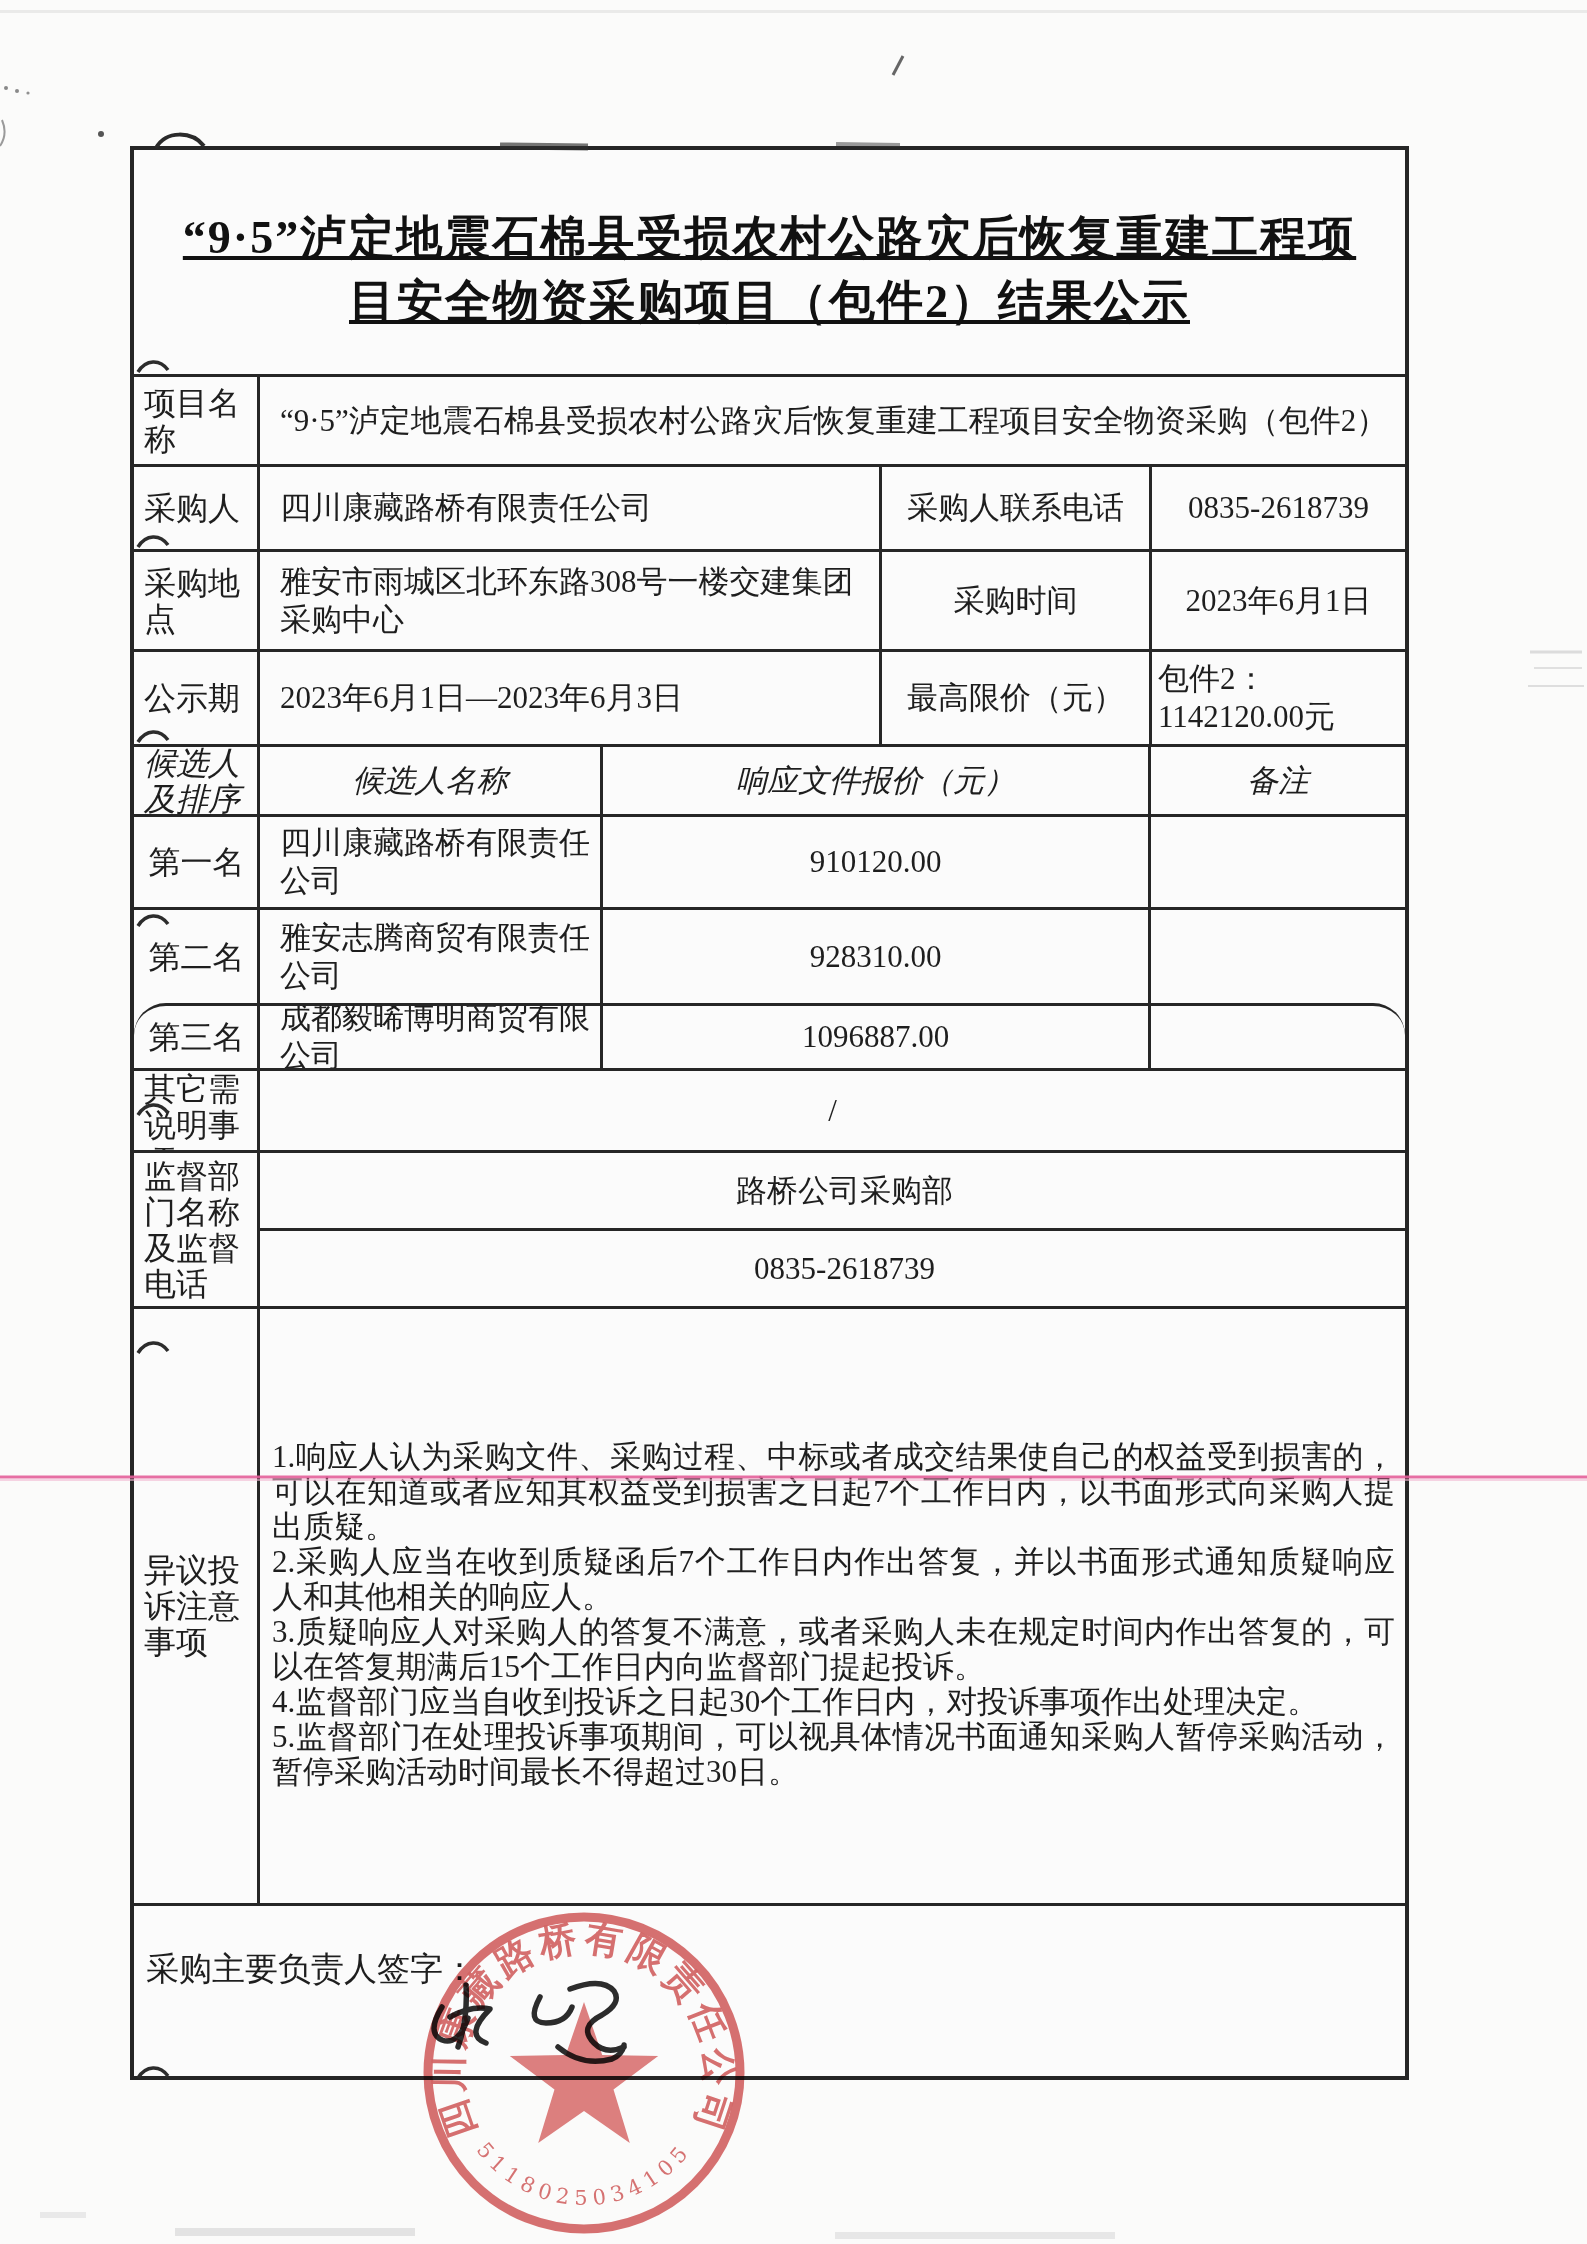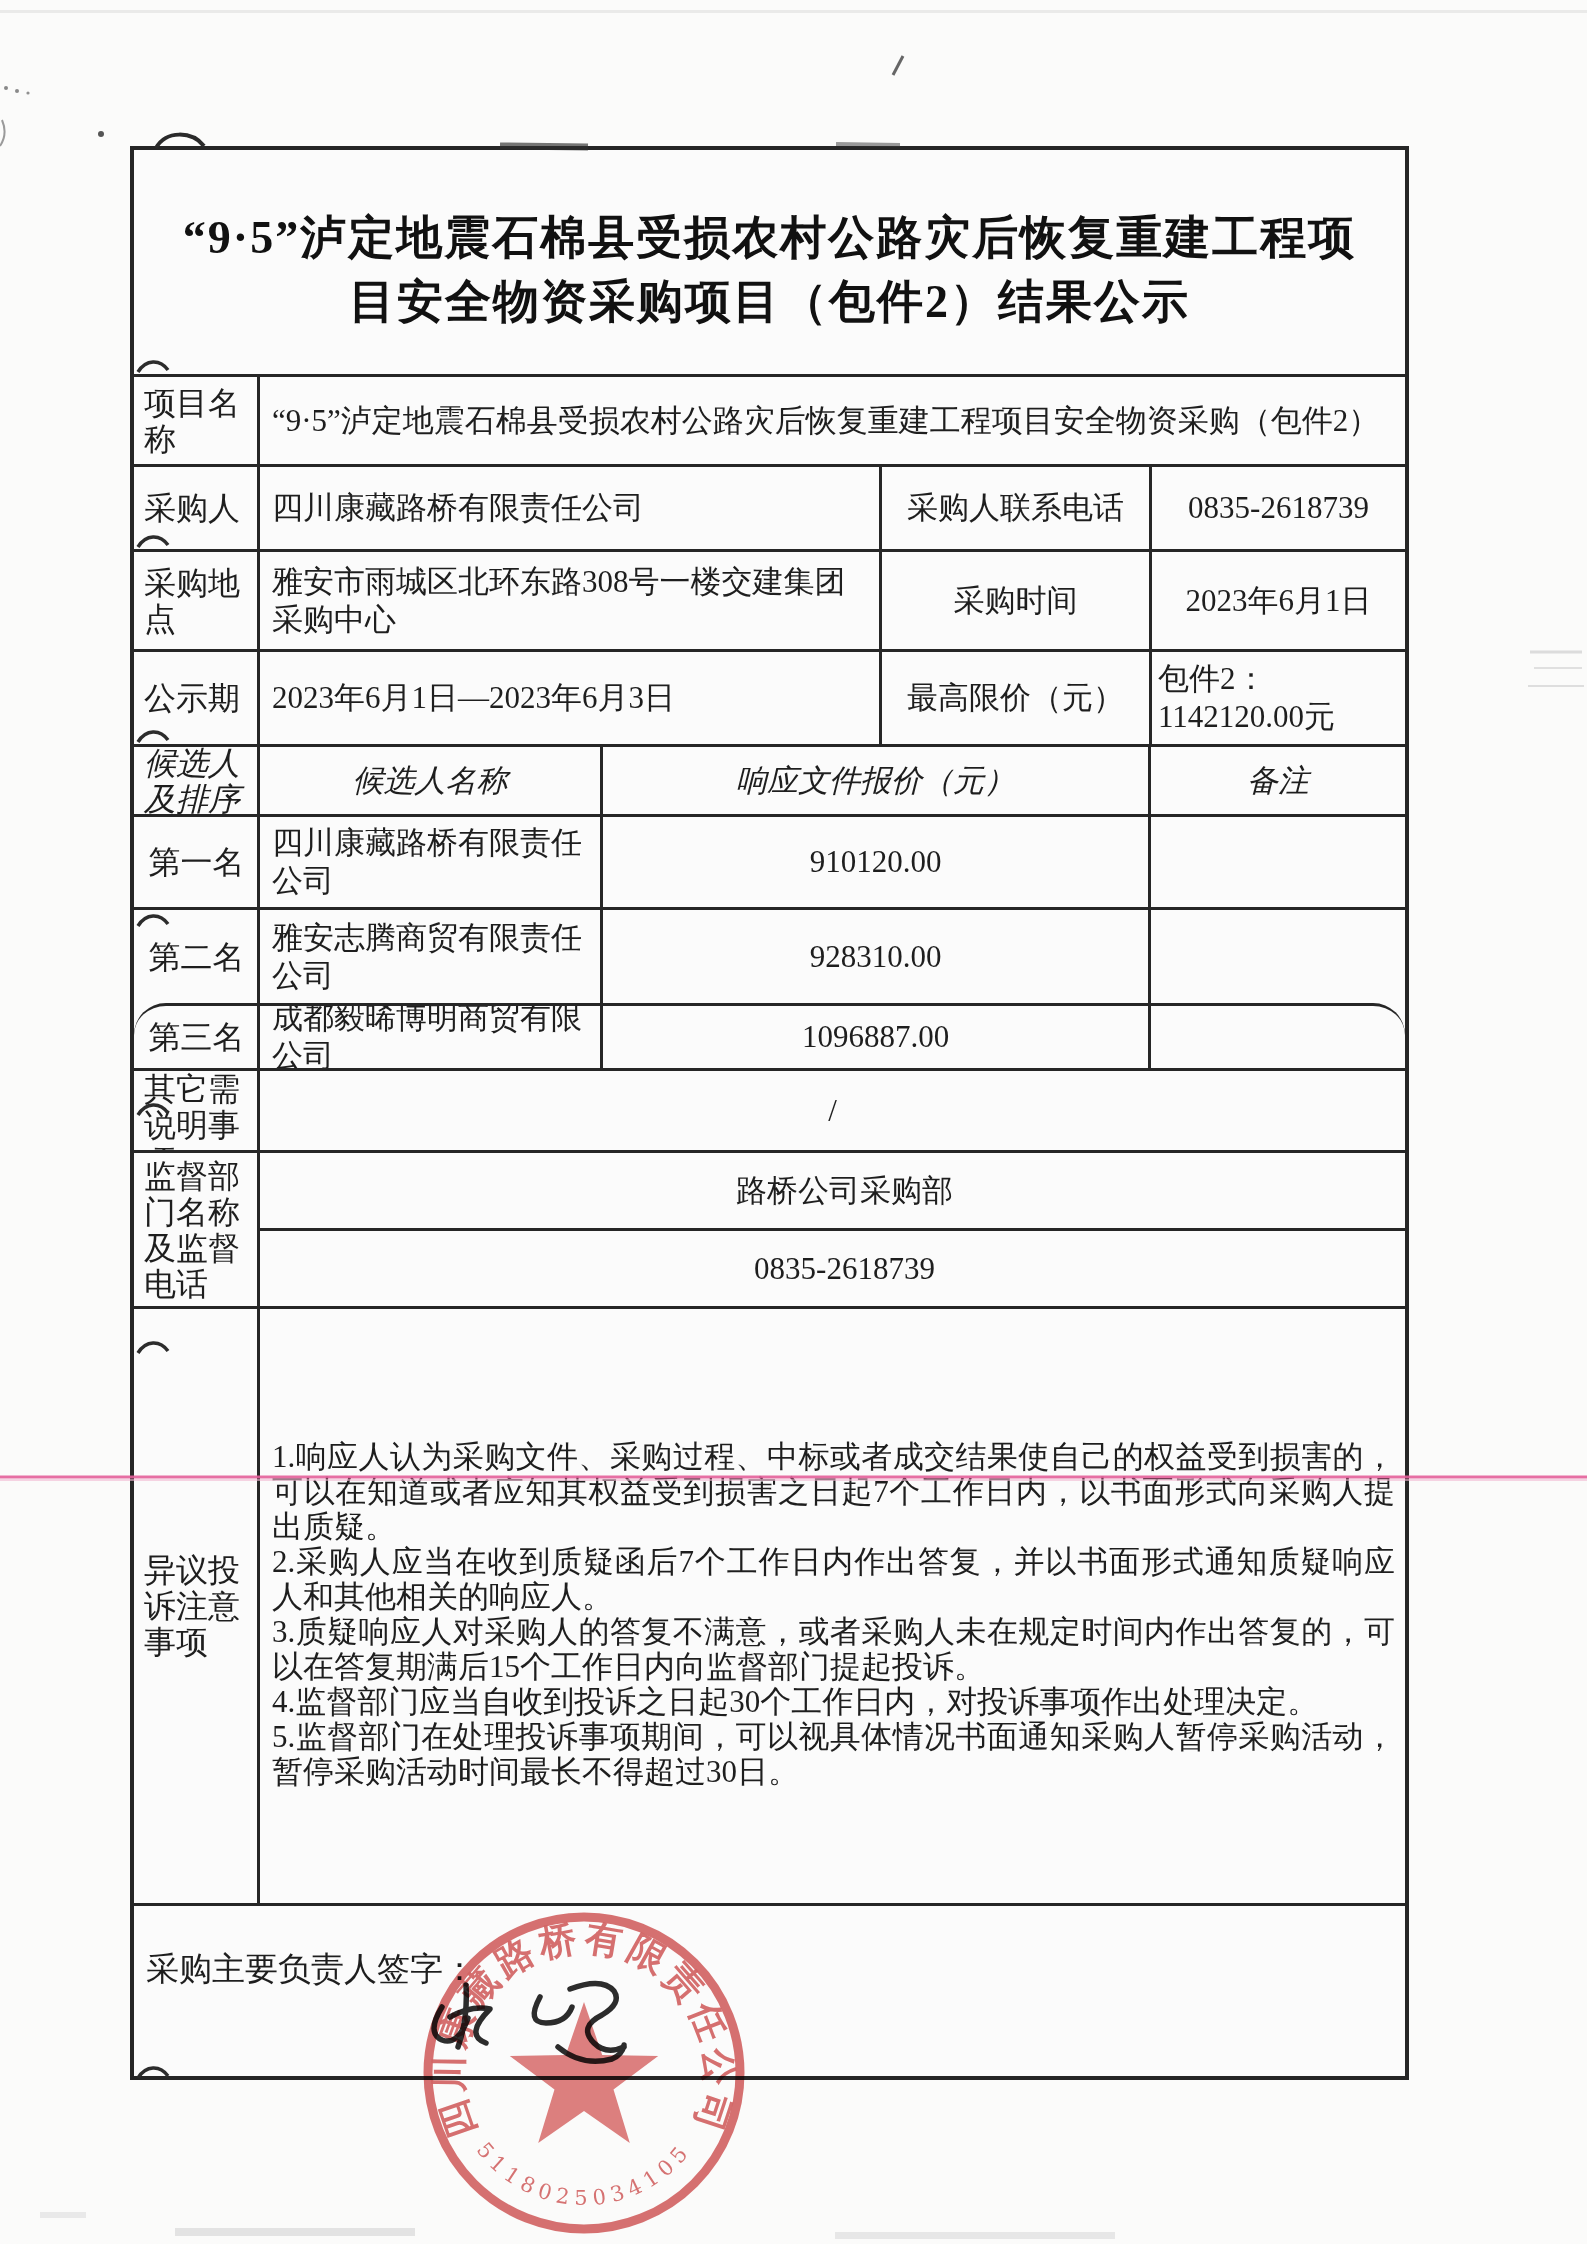--- a/index.html
+++ b/index.html
@@ -15,30 +15,30 @@
     border:4px solid #262626;box-sizing:border-box;
     display:flex;flex-direction:column;background:rgba(252,252,252,.6);
   }
   .row{display:flex;flex-direction:row;box-sizing:border-box;flex:0 0 auto;}
   .row + .row{border-top:3px solid #262626;}
   .c{box-sizing:border-box;display:flex;align-items:center;overflow:hidden;}
   .c + .c{border-left:3px solid #262626;}
   .lab{width:123px;flex:0 0 123px;padding:0 8px 0 10px;font-size:32px;line-height:36px;
        display:flex;align-items:center;}
   .lab .lt{display:block;width:100%;word-break:break-all;}
-  .pl{padding-left:12px;padding-right:10px;}
+  .pl{padding-left:20px;padding-right:10px;}
   .ctr{justify-content:center;text-align:center;}
   .fs31{font-size:31px;line-height:38px;}
   .grow{flex:1 1 auto;}
   
   .title-row{height:224px;}
   .title-cell{width:100%;display:flex;justify-content:center;align-items:flex-start;padding-top:56px;box-sizing:border-box;}
   .title-text{
     width:1185px;text-align:center;font-size:46px;line-height:64px;
-    font-weight:bold;letter-spacing:2px;color:#111;
+    font-weight:bold;letter-spacing:2px;color:#111;text-decoration:underline;
   }
   
   .r-project{height:90px;}
   .r-purchaser{height:85px;}
   .r-location{height:100px;}
   .r-publicity{height:95px;}
   .r-candhead{height:70px;font-style:italic;}
   .r-cand1{height:93px;}
   .r-cand2{height:96px;}
   .r-cand3{height:65px;border-radius:32px;}

